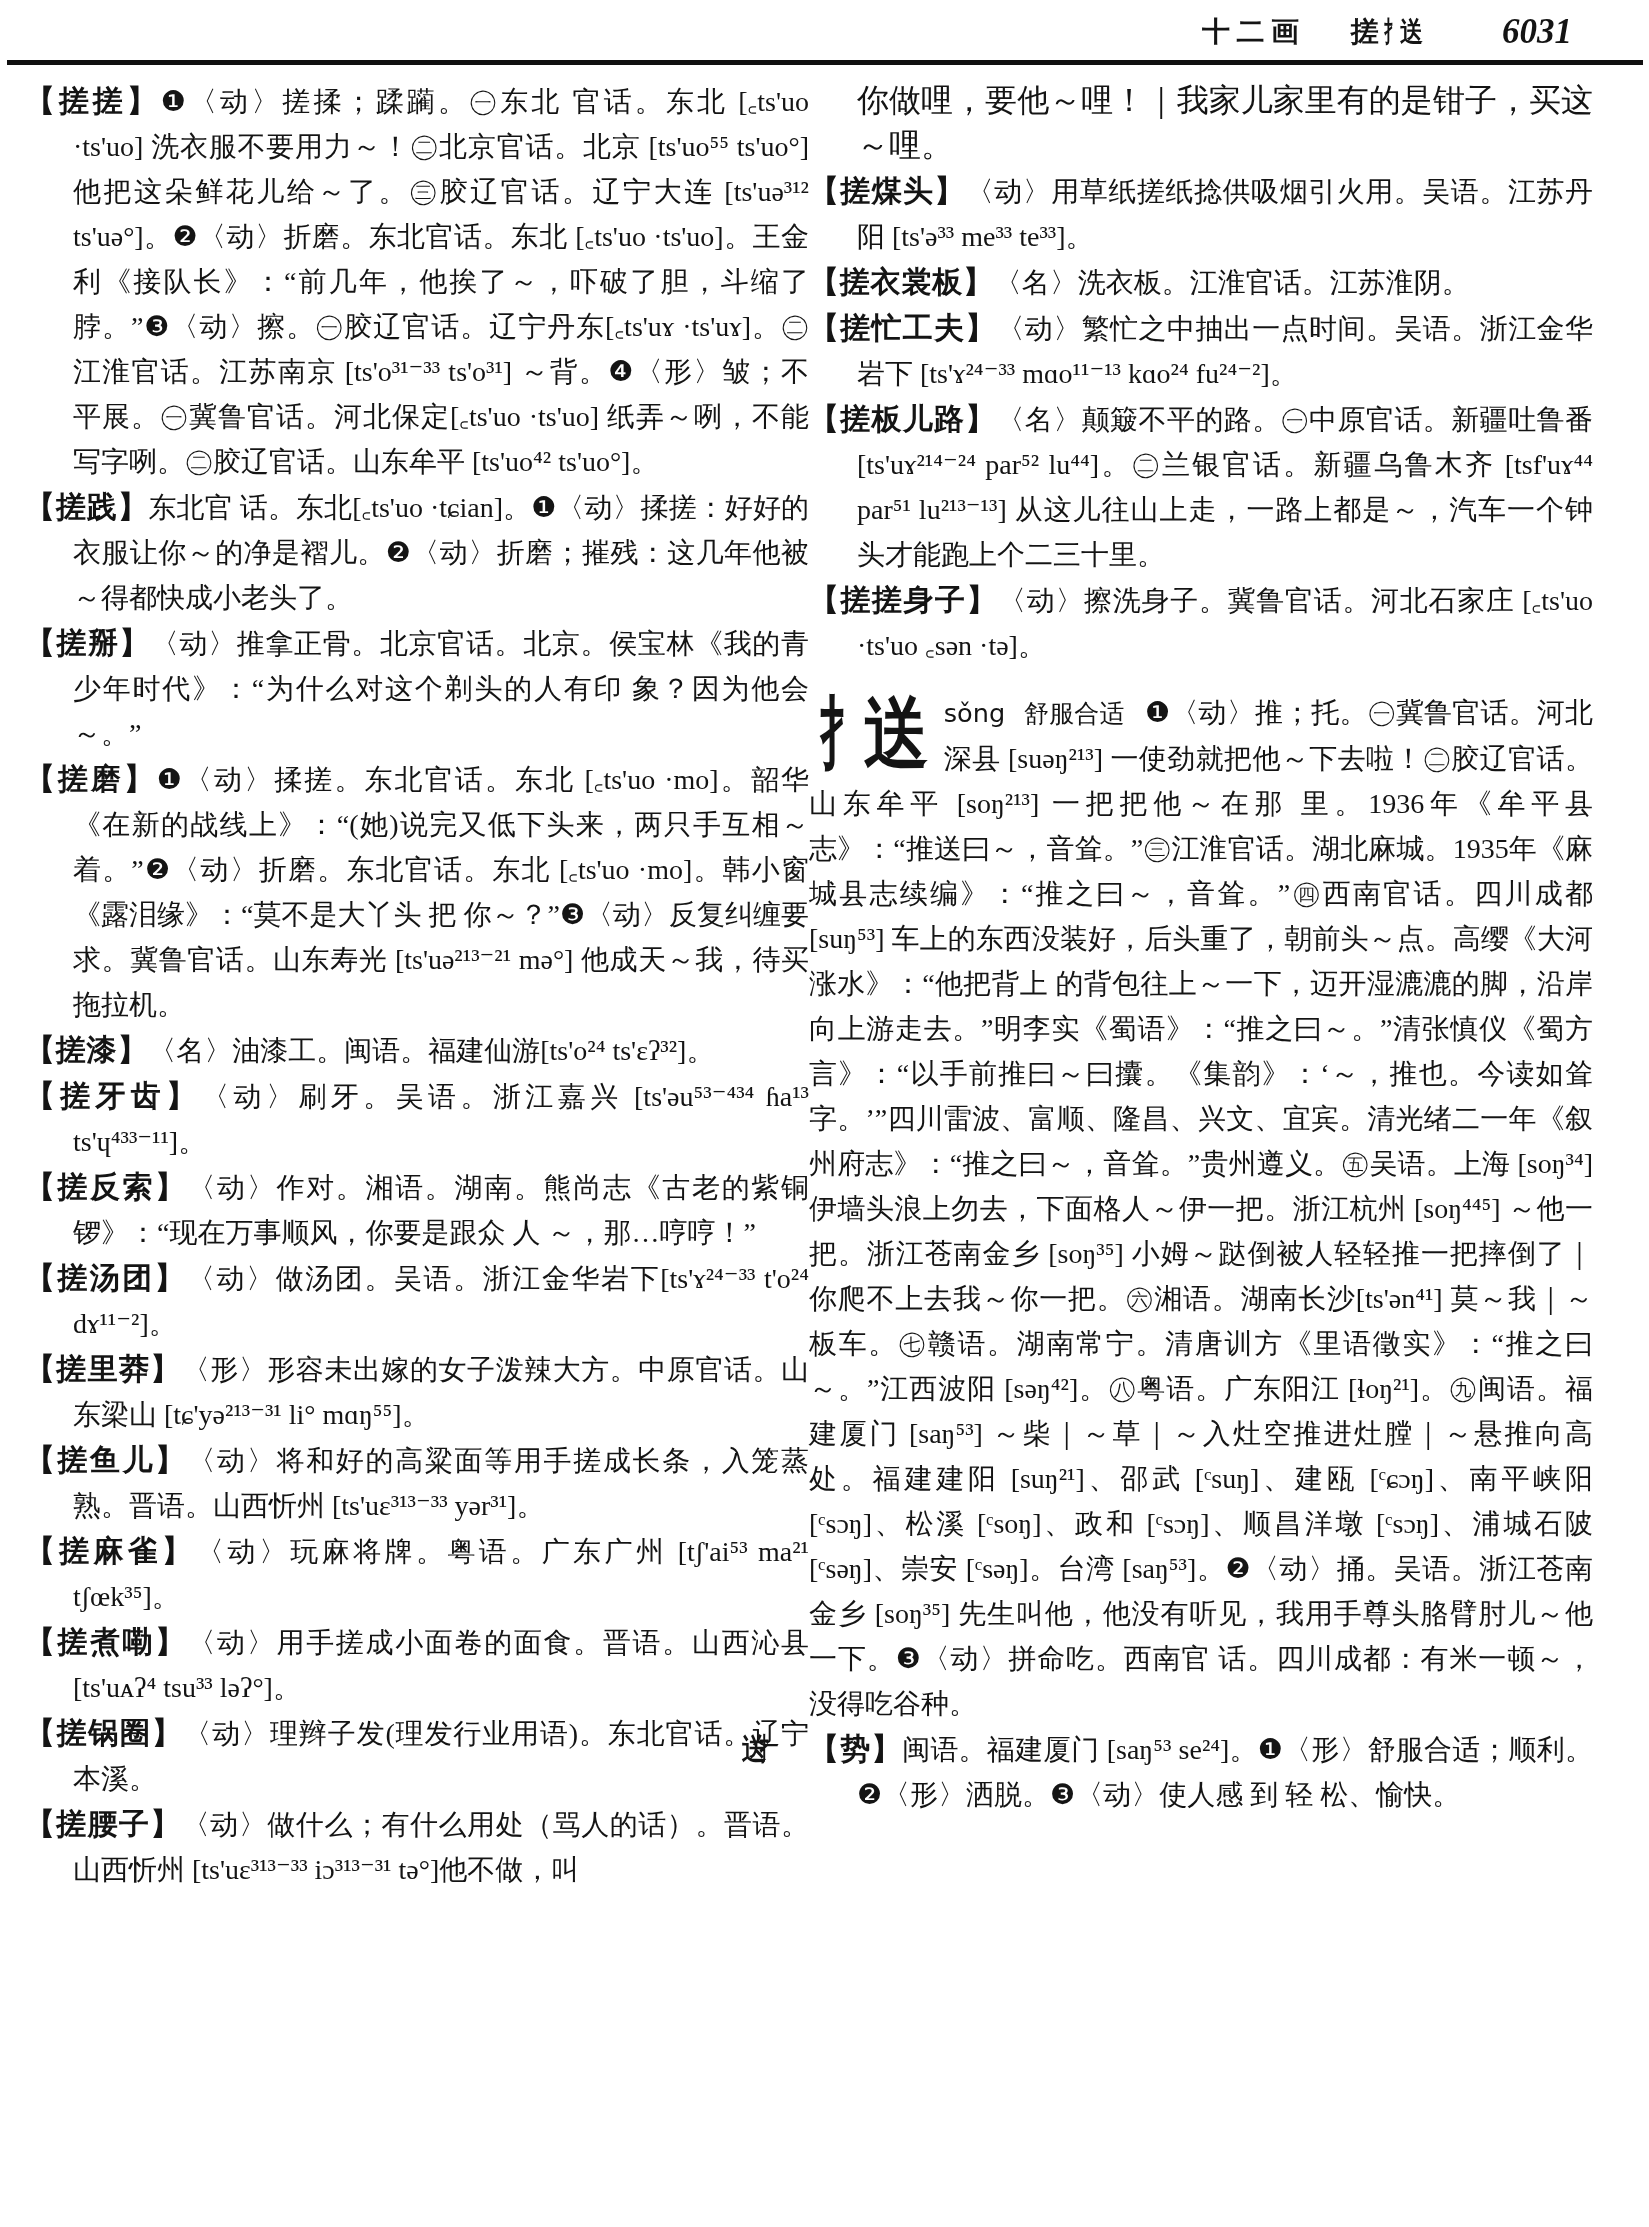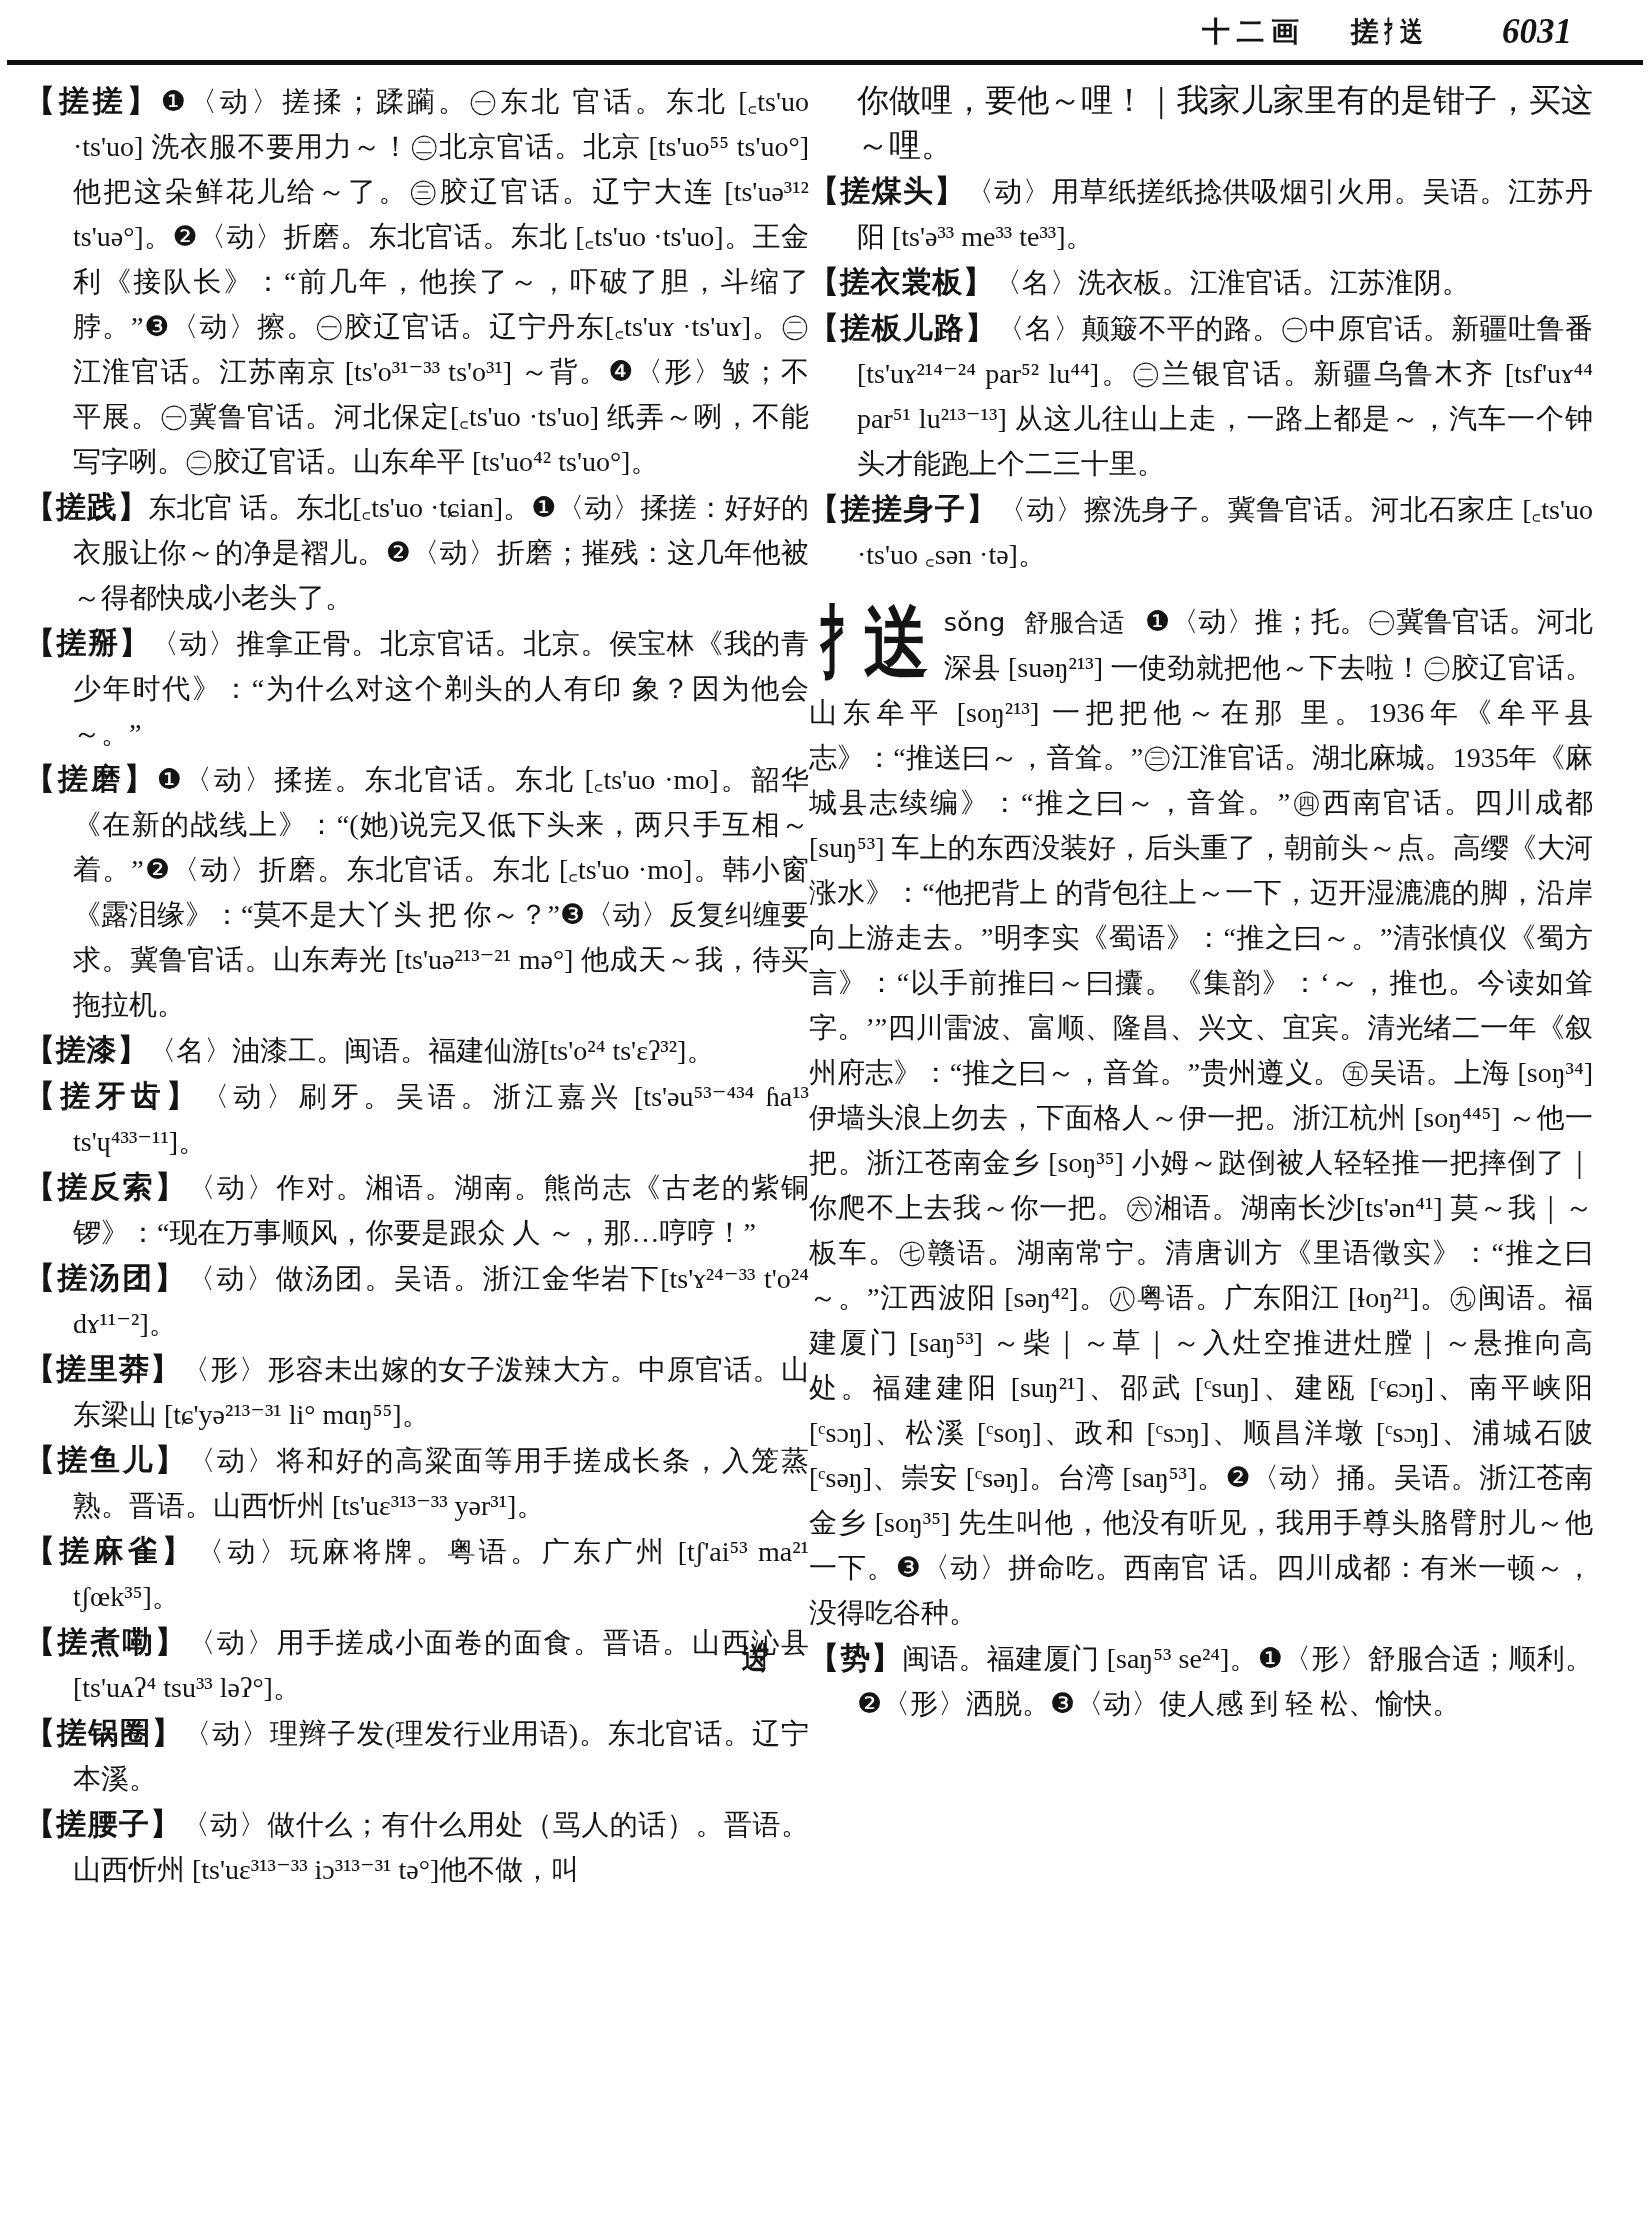--- a/index.html
+++ b/index.html
@@ -104,20 +104,21 @@
       <div class="entry"><span class="hw">【搓煮嘞】</span><span class="body">〈动〉用手搓成小面卷的面食。晋语。山西沁县 [ts'uᴀʔ⁴ tsu³³ ləʔ°]。</span></div>
       <div class="entry"><span class="hw">【搓锅圈】</span><span class="body">〈动〉理辫子发(理发行业用语)。东北官话。辽宁本溪。</span></div>
       <div class="entry"><span class="hw">【搓腰子】</span><span class="body">〈动〉做什么；有什么用处（骂人的话）。晋语。山西忻州 [ts'uɛ³¹³⁻³³ iɔ³¹³⁻³¹ tə°]他不做，叫</span></div>
     </div>
 
     <div class="col">
       <div class="cont">你做哩，要他～哩！｜我家儿家里有的是钳子，买这～哩。</div>
 
       <div class="entry"><span class="hw">【搓煤头】</span><span class="body">〈动〉用草纸搓纸捻供吸烟引火用。吴语。江苏丹阳 [ts'ə³³ me³³ te³³]。</span></div>
       <div class="entry"><span class="hw">【搓衣裳板】</span><span class="body">〈名〉洗衣板。江淮官话。江苏淮阴。</span></div>
+      <div class="entry"><span class="hw">【搓忙工夫】</span><span class="body">〈动〉繁忙之中抽出一点时间。吴语。浙江金华岩下 [ts'ɤ²⁴⁻³³ mɑo¹¹⁻¹³ kɑo²⁴ fu²⁴⁻²]。</span></div>
       <div class="entry"><span class="hw">【搓板儿路】</span><span class="body">〈名〉颠簸不平的路。㊀中原官话。新疆吐鲁番 [ts'uɤ²¹⁴⁻²⁴ par⁵² lu⁴⁴]。㊁兰银官话。新疆乌鲁木齐 [tsf'uɤ⁴⁴ par⁵¹ lu²¹³⁻¹³] 从这儿往山上走，一路上都是～，汽车一个钟头才能跑上个二三十里。</span></div>
       <div class="entry"><span class="hw">【搓搓身子】</span><span class="body">〈动〉擦洗身子。冀鲁官话。河北石家庄 [꜀ts'uo ·ts'uo ꜀sən ·tə]。</span></div>
 
       <div class="char-entry">
         <span class="bigchar"><span class="cc"><span class="p1">扌</span><span class="p2">送</span></span></span>
         <span class="pinyin">sǒng</span>
         <span class="zhuyin">舒服合适</span>
         <span class="body">❶〈动〉推；托。㊀冀鲁官话。河北深县 [suəŋ²¹³] 一使劲就把他～下去啦！㊁胶辽官话。山东牟平 [soŋ²¹³] 一把把他～在那 里。1936年《牟平县志》：“推送曰～，音耸。”㊂江淮官话。湖北麻城。1935年《麻城县志续编》：“推之曰～，音耸。”㊃西南官话。四川成都 [suŋ⁵³] 车上的东西没装好，后头重了，朝前头～点。高缨《大河涨水》：“他把背上 的背包往上～一下，迈开湿漉漉的脚，沿岸向上游走去。”明李实《蜀语》：“推之曰～。”清张慎仪《蜀方言》：“以手前推曰～曰攮。《集韵》：‘～，推也。今读如耸字。’”四川雷波、富顺、隆昌、兴文、宜宾。清光绪二一年《叙州府志》：“推之曰～，音耸。”贵州遵义。㊄吴语。上海 [soŋ³⁴] 伊墙头浪上勿去，下面格人～伊一把。浙江杭州 [soŋ⁴⁴⁵] ～他一把。浙江苍南金乡 [soŋ³⁵] 小姆～跶倒被人轻轻推一把摔倒了｜你爬不上去我～你一把。㊅湘语。湖南长沙[ts'ən⁴¹] 莫～我｜～板车。㊆赣语。湖南常宁。清唐训方《里语徵实》：“推之曰～。”江西波阳 [səŋ⁴²]。㊇粤语。广东阳江 [ɬoŋ²¹]。㊈闽语。福建厦门 [saŋ⁵³] ～柴｜～草｜～入灶空推进灶膛｜～悬推向高处。福建建阳 [suŋ²¹]、邵武 [ᶜsuŋ]、建瓯 [ᶜɕɔŋ]、南平峡阳 [ᶜsɔŋ]、松溪 [ᶜsoŋ]、政和 [ᶜsɔŋ]、顺昌洋墩 [ᶜsɔŋ]、浦城石陂 [ᶜsəŋ]、崇安 [ᶜsəŋ]。台湾 [saŋ⁵³]。❷〈动〉捅。吴语。浙江苍南金乡 [soŋ³⁵] 先生叫他，他没有听见，我用手尊头胳臂肘儿～他一下。❸〈动〉拼命吃。西南官 话。四川成都：有米一顿～，没得吃谷种。</span>
       </div>
 

